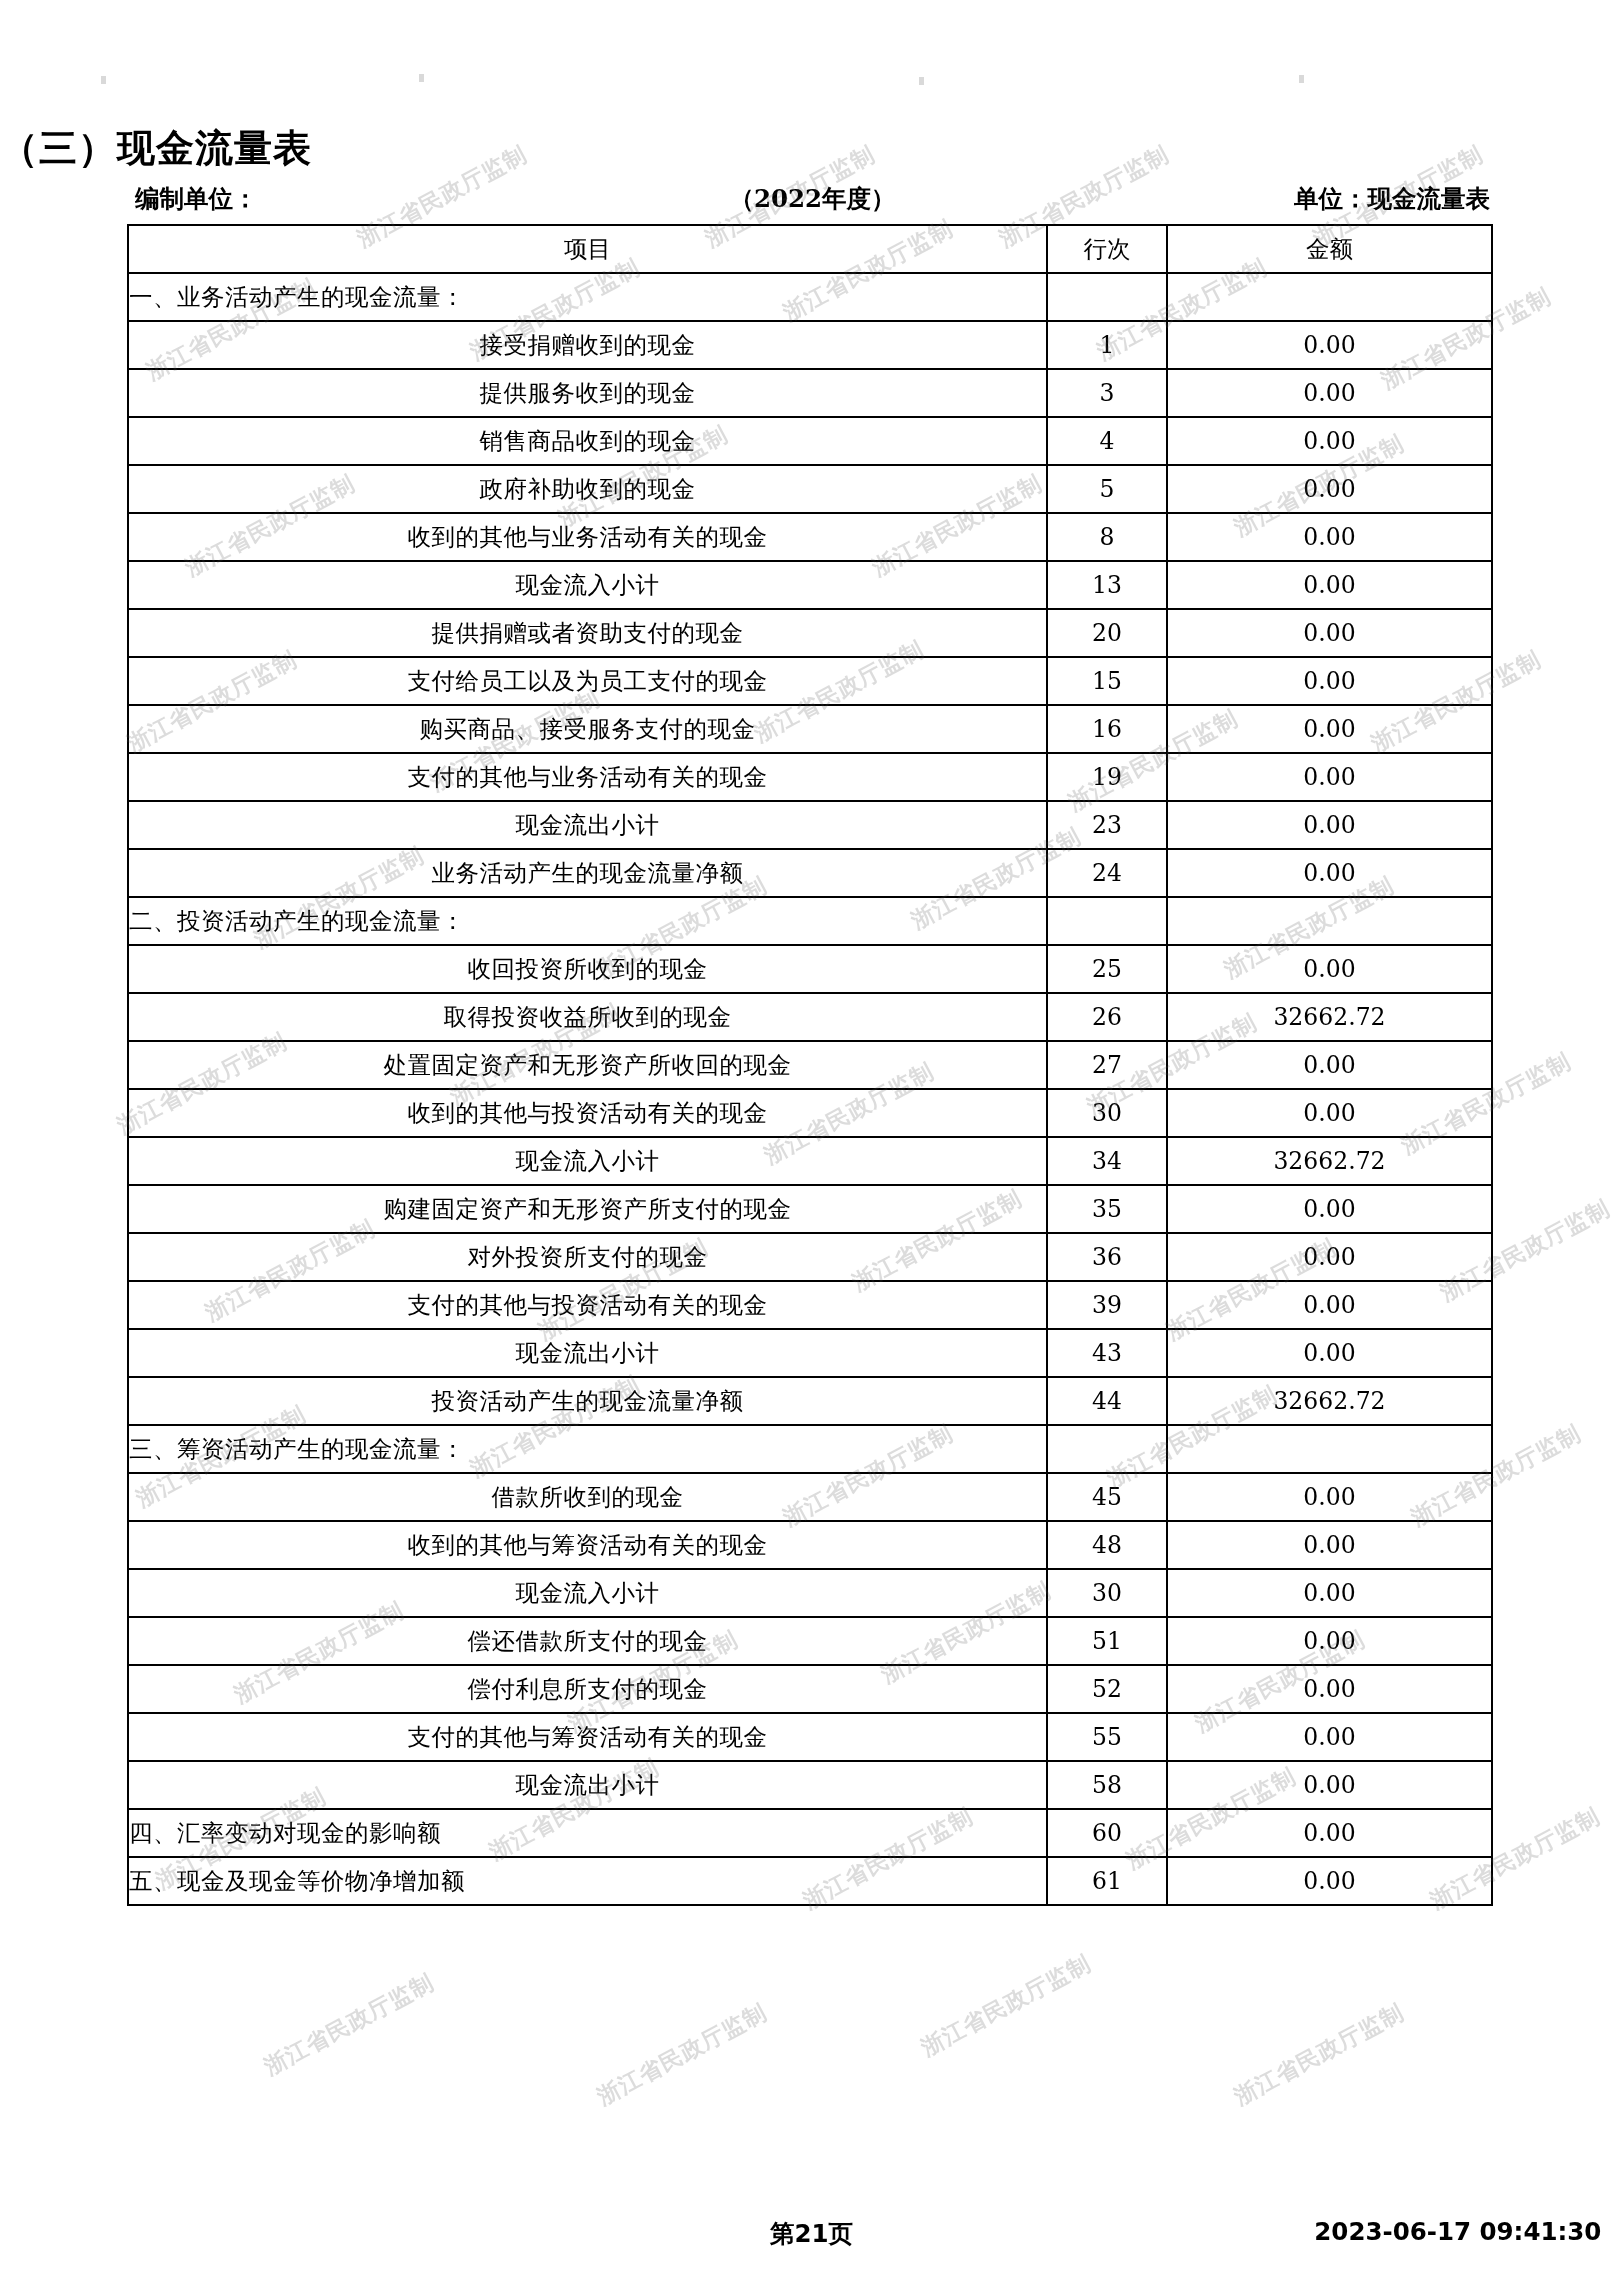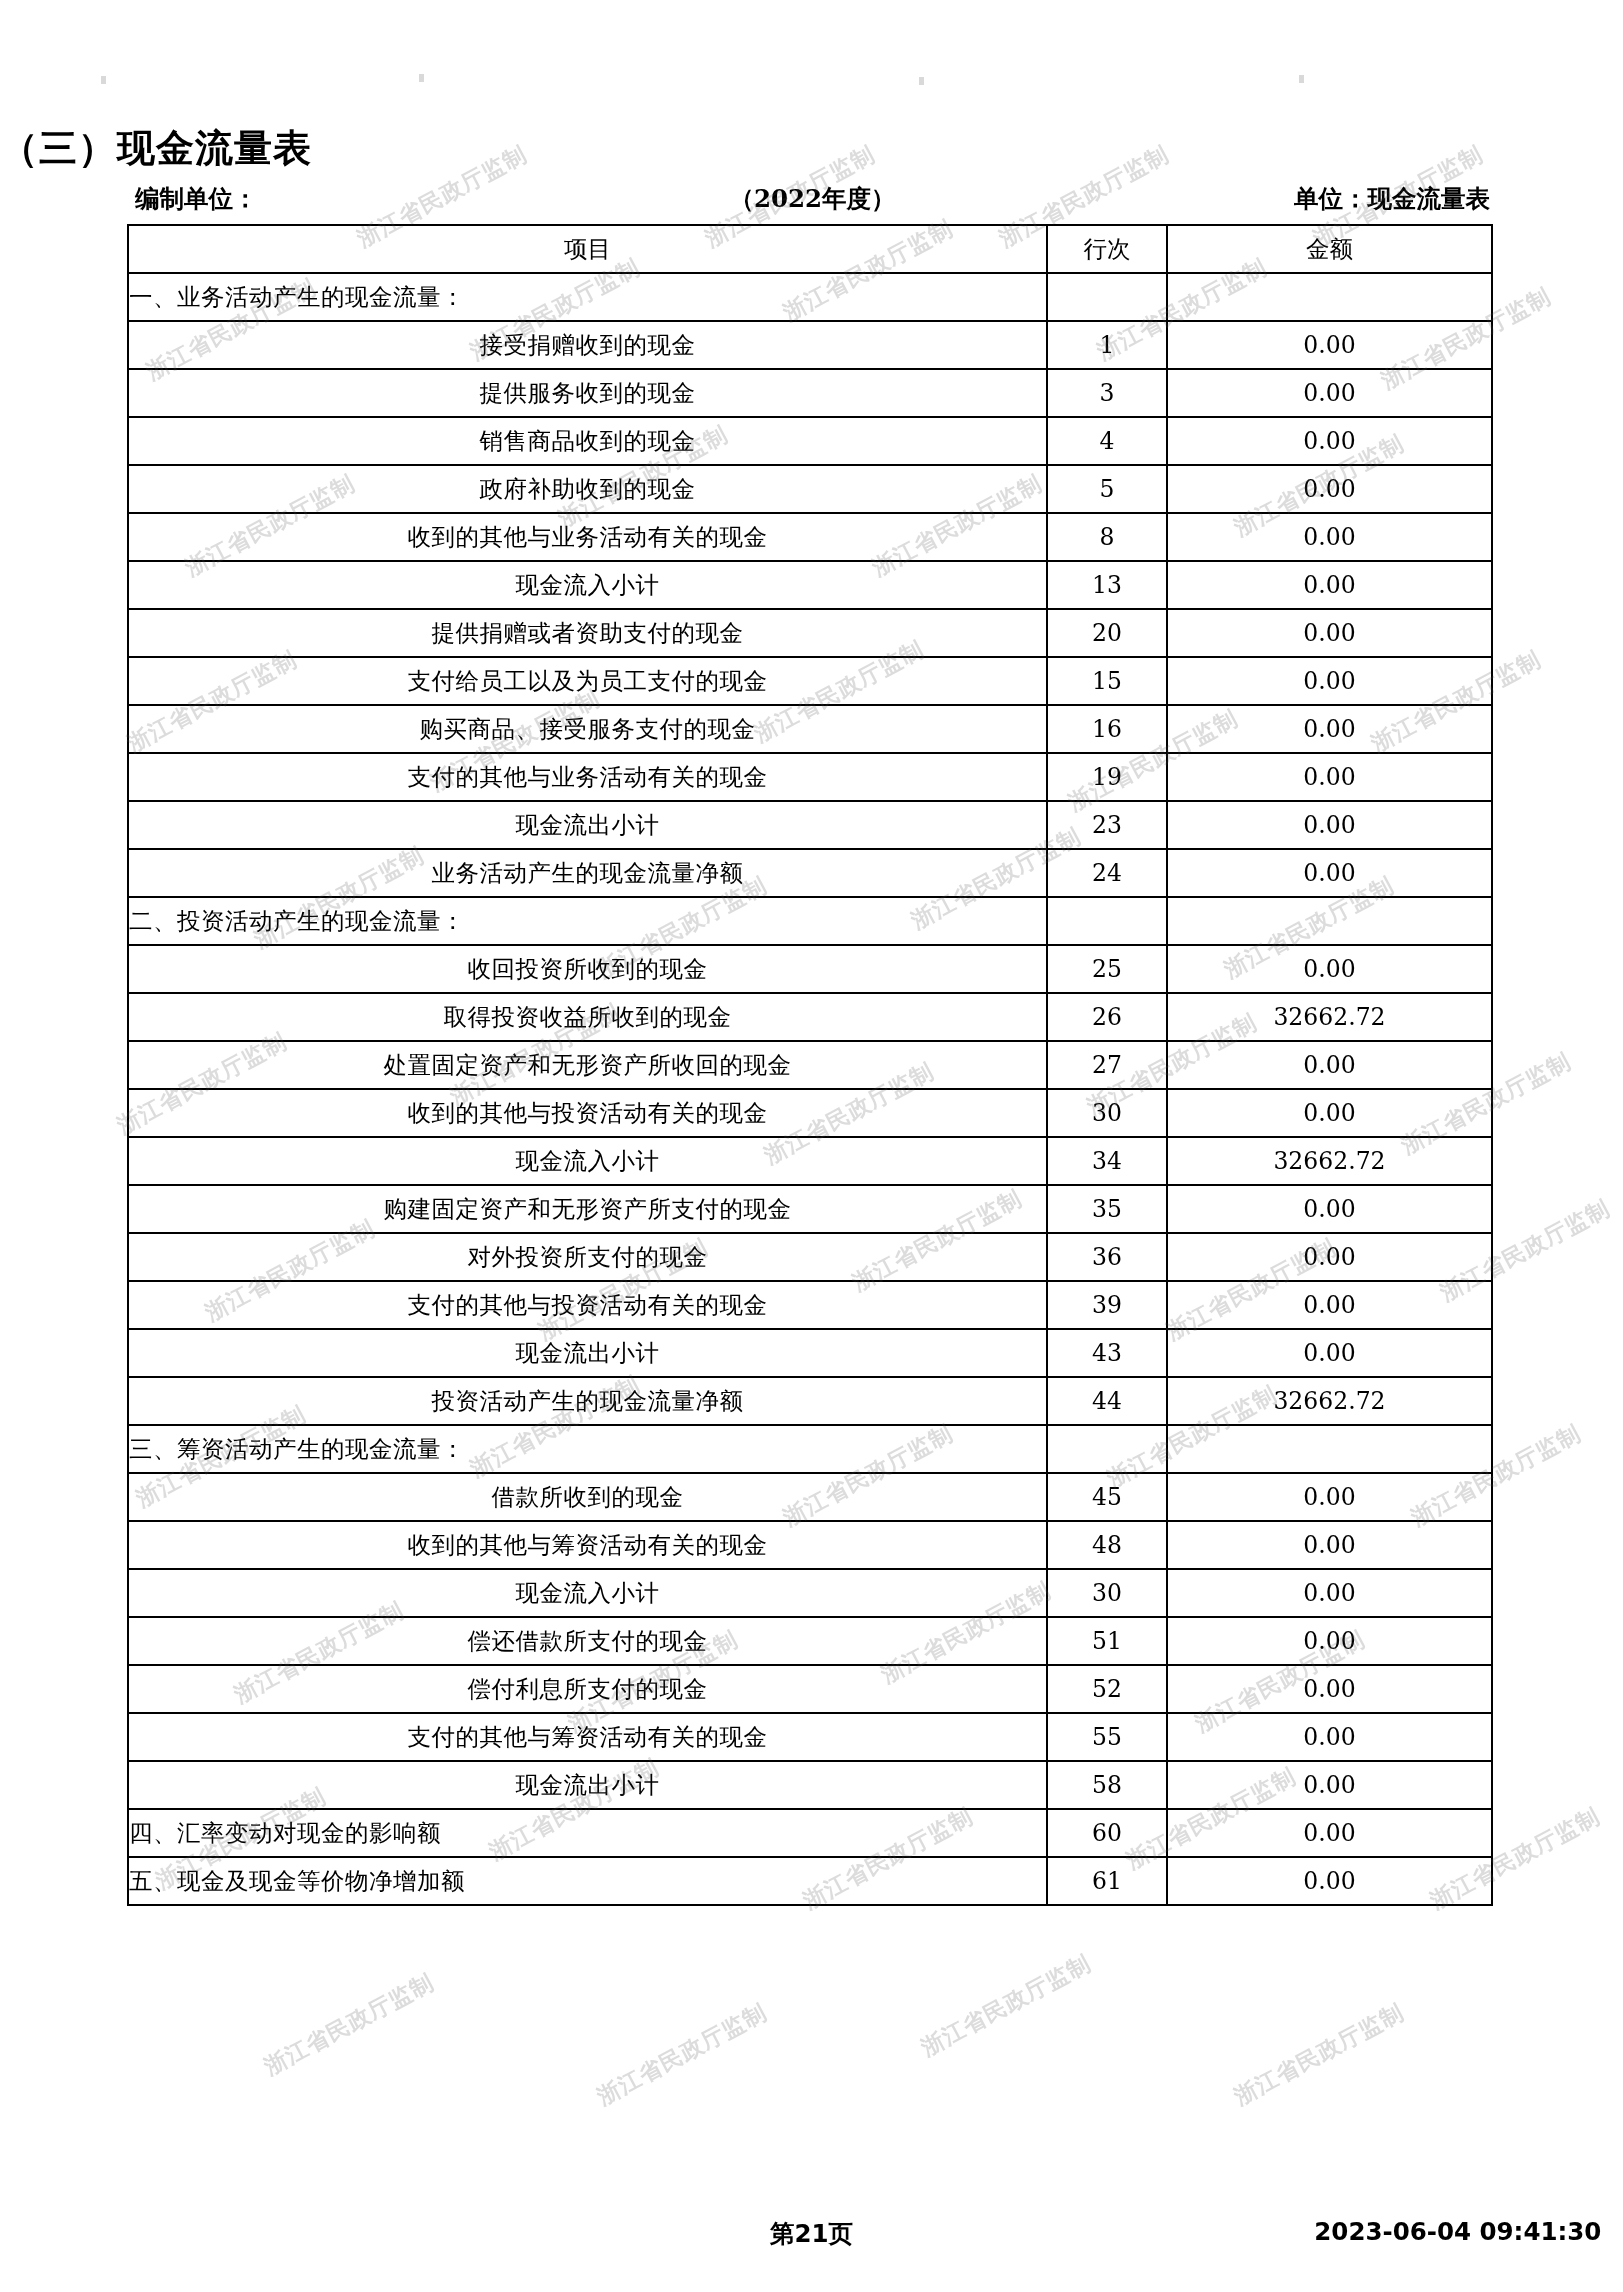--- a/index.html
+++ b/index.html
@@ -421,16 +421,16 @@
       <div class="wm" style="left: 794px; top: 1843px;">浙江省民政厅监制</div>
       <div class="wm" style="left: 1117px; top: 1803px;">浙江省民政厅监制</div>
       <div class="wm" style="left: 1421px; top: 1843px;">浙江省民政厅监制</div>
       <div class="wm" style="left: 255px; top: 2009px;">浙江省民政厅监制</div>
       <div class="wm" style="left: 588px; top: 2039px;">浙江省民政厅监制</div>
       <div class="wm" style="left: 912px; top: 1990px;">浙江省民政厅监制</div>
       <div class="wm" style="left: 1225px; top: 2039px;">浙江省民政厅监制</div>
     </div>
 
   <div class="footer-page">第21页</div>
-  <div class="footer-time">2023-06-04 09:41:30</div>
+  <div class="footer-time">2023-06-17 09:41:30</div>
 
 </div>
 
 
 </body></html>

